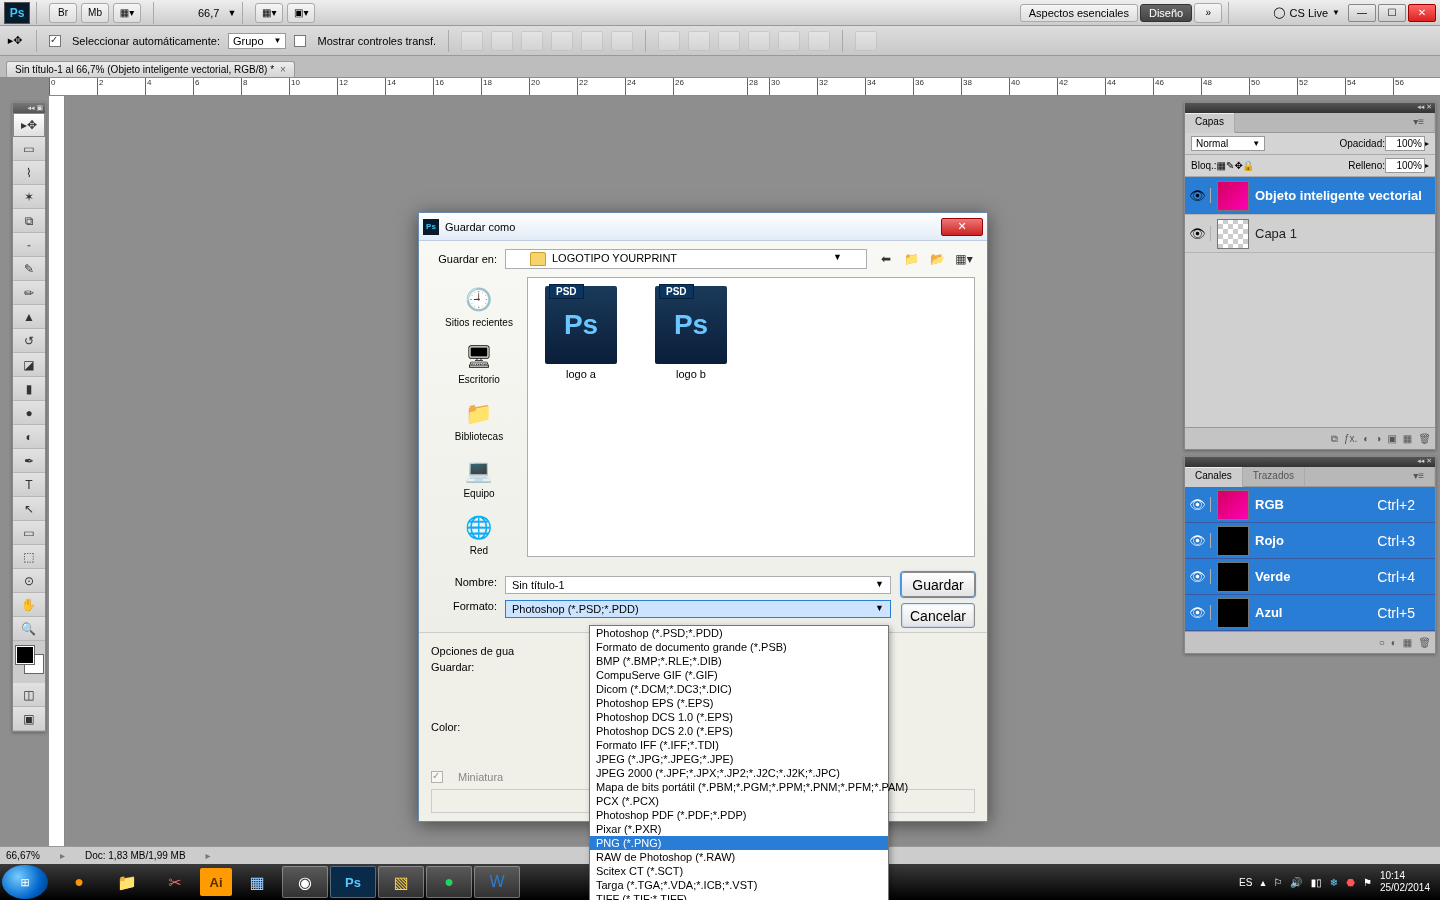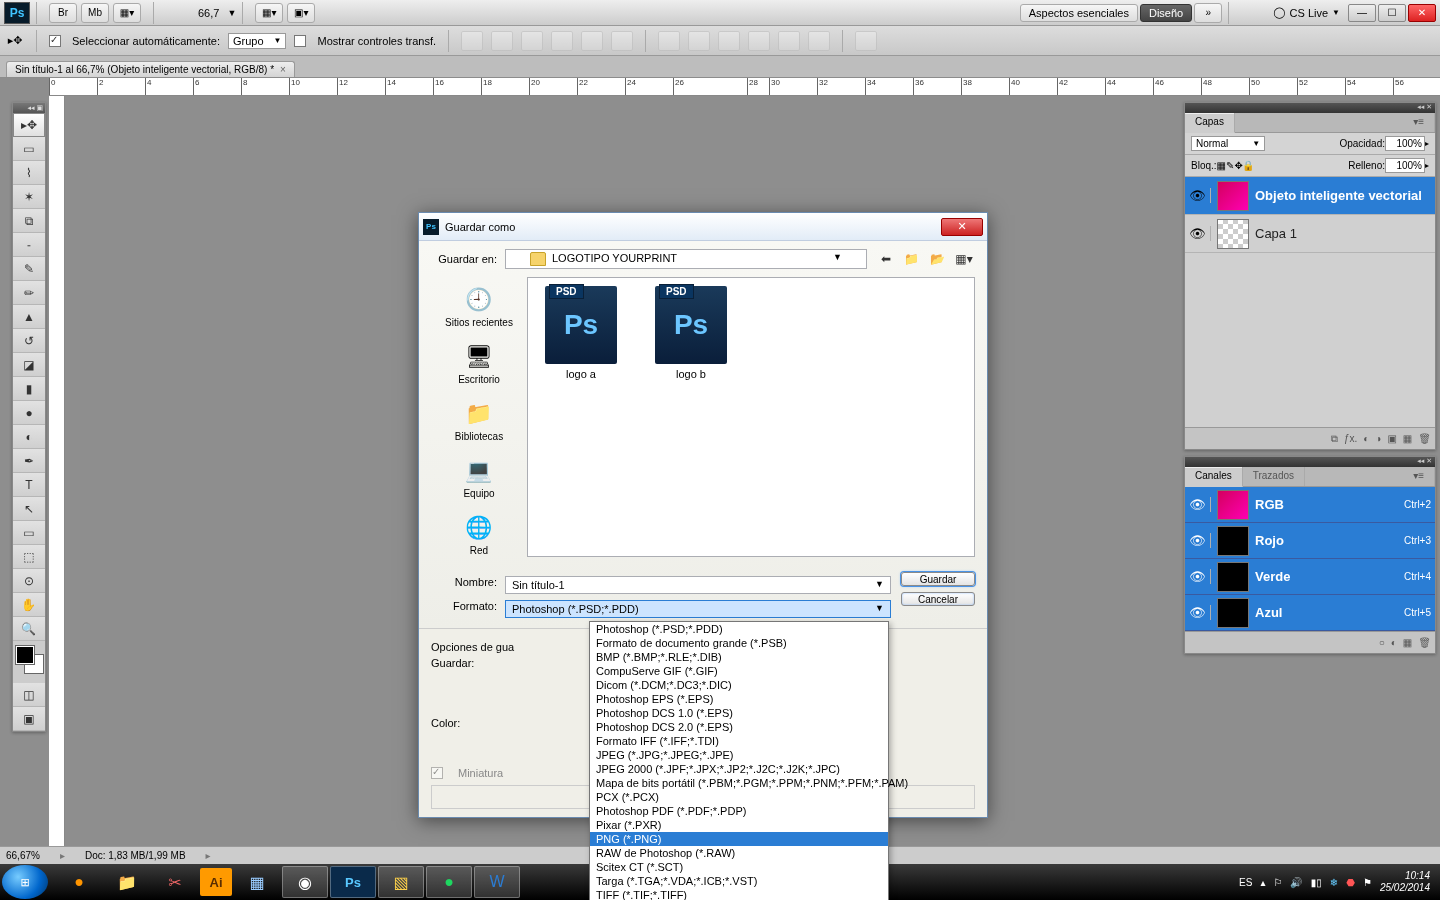--- a/index.html
+++ b/index.html
@@ -64,21 +64,21 @@
 .layer-row.selected { background:#2a7dd4;}
 .layer-row.selected .lname { color:#fff; font-weight:bold;}
 .eye { width:26px; text-align:center; font-size:13px; border-right:1px solid #b0b0b0;}
 .thumb { width:32px; height:30px; margin:0 6px; border:1px solid #777; background:#fff; position:relative;}
 .thumb.checker { background:repeating-conic-gradient(#ccc 0 25%, #fff 0 50%) 0/10px 10px;}
 .thumb.magenta { background:linear-gradient(135deg,#d4005e,#ff00b3);}
 .lname { font-size:13px; flex:1; color:#222;}
 .panel-foot { height:22px; background:#c4c4c4; border-top:1px solid #999; display:flex; align-items:center; justify-content:flex-end; padding:0 4px; gap:6px; font-size:10px; color:#555;}
 .chan-row { display:flex; align-items:center; height:36px; background:#2a7dd4; border-bottom:1px solid #3a5aa0;}
 .chan-row .lname { color:#fff; font-weight:bold;}
-.chan-shortcut { color:#fff; font-size:10px; padding-right:4px;}
+.chan-shortcut { color:#fff; font-size:14px; padding-right:20px;}
 .ch-thumb { background:#000;}
 .ch-thumb.rgb { background:linear-gradient(135deg,#d4005e,#ff00b3);}
 
 
 .statusbar { position:absolute; left:0; right:0; bottom:36px; height:18px; background:#ccc; border-top:1px solid #999; display:flex; align-items:center; font-size:10px; padding:0 6px; gap:20px;}
 
 
 .dialog { position:absolute; left:418px; top:116px; width:570px; background:#f4f4f4; border:1px solid #6a8bb0; box-shadow:0 3px 18px rgba(0,0,0,0.5);}
 .dlg-titlebar { height:28px; background:linear-gradient(#fff,#e2ecf7); display:flex; align-items:center; padding:0 4px; gap:6px; border-bottom:1px solid #c0cde0;}
 .dlg-titlebar .ico { width:16px; height:16px; background:#071b2a; color:#40c4ff; font-size:8px; font-weight:bold; display:flex; align-items:center; justify-content:center;}
@@ -97,38 +97,38 @@
 .place-ico { width:32px; height:30px; display:flex; align-items:center; justify-content:center; font-size:22px;}
 .filearea { flex:1; background:#fff; border:1px solid #abadb3; height:280px; padding:8px; display:flex; gap:20px; align-items:flex-start;}
 .file-item { display:flex; flex-direction:column; align-items:center; width:90px; font-size:11px; gap:4px;}
 .psd-icon { width:72px; height:78px; background:linear-gradient(#1a3a5a,#0a1e3a); border-radius:2px; position:relative; display:flex; align-items:center; justify-content:center;}
 .psd-icon::before { content:'PSD'; position:absolute; top:-2px; left:4px; background:#0a3560; color:#fff; font-size:10px; font-weight:bold; padding:1px 6px; border:1px solid #0a2038;}
 .psd-icon span { color:#6cc6ff; font-size:28px; font-weight:bold; font-family:Arial;}
 
 .dlg-row2 { display:flex; gap:8px; margin:6px 0;}
 .dlg-row2 label { width:66px; text-align:right; font-size:11px;}
 .text-combo { flex:1; background:#fff; border:1px solid #abadb3; padding:2px 6px; font-size:11px; display:flex; justify-content:space-between;}
-.dlg-btn { width:74px; height:14px; background:linear-gradient(#fff,#e4e4e4); border:1px solid #8a8a8a; border-radius:3px; font-size:10px; box-shadow:0 0 2px #8bf inset;}
+.dlg-btn { width:74px; height:25px; background:linear-gradient(#fff,#e4e4e4); border:1px solid #8a8a8a; border-radius:3px; font-size:14px; box-shadow:0 0 2px #8bf inset;}
 .dlg-btn.primary { box-shadow:0 0 0 1px #4a93e6, 0 0 3px #7ab8ff;}
 
 .opts-section { border-top:1px solid #ccc; padding:8px 12px; font-size:11px; background:#f0efe8;}
 .opts-row { display:flex; gap:12px; margin:4px 0;}
 .opts-label { width:120px; font-size:11px;}
 
 .format-dropdown { position:absolute; left:170px; top:0; width:300px; background:#fff; border:1px solid #767676; box-shadow:2px 2px 6px rgba(0,0,0,0.3); font-size:11px; z-index:50;}
 .format-dropdown .opt { padding:1px 6px; cursor:default; white-space:nowrap;}
 .format-dropdown .opt.hl { background:#2a7dd4; color:#fff;}
 
 
 .taskbar { position:absolute; left:0; right:0; bottom:0; height:36px; background:linear-gradient(#3a3a3a,#000); display:flex; align-items:center; padding:0 2px;}
 .start-orb { width:46px; height:34px; border-radius:50%; background:radial-gradient(circle at 35% 35%, #7cf, #0066cc 60%, #003366); display:flex; align-items:center; justify-content:center; color:#fff; margin-right:8px;}
 .tb-item { width:46px; height:32px; display:flex; align-items:center; justify-content:center; color:#fff; font-size:16px; border-radius:2px; margin-right:2px;}
 .tb-item.active { background:rgba(255,255,255,0.18); box-shadow:inset 0 0 0 1px rgba(255,255,255,0.3);}
 .tray { margin-left:auto; display:flex; align-items:center; color:#fff; font-size:10px; gap:8px; padding-right:8px;}
-.tray-time { text-align:right; line-height:12px;font-style:italic;}
+.tray-time { line-height:12px;}
 
 .ruler-v { position:absolute; left:49px; top:0; width:16px; bottom:0; background:#fff; border-right:1px solid #888;}
 </style>
 </head>
 <body>
 
 <div class="menubar">
   <div class="ps-logo">Ps</div>
   <div class="divider"></div>
   <div class="menu-icongroup">

